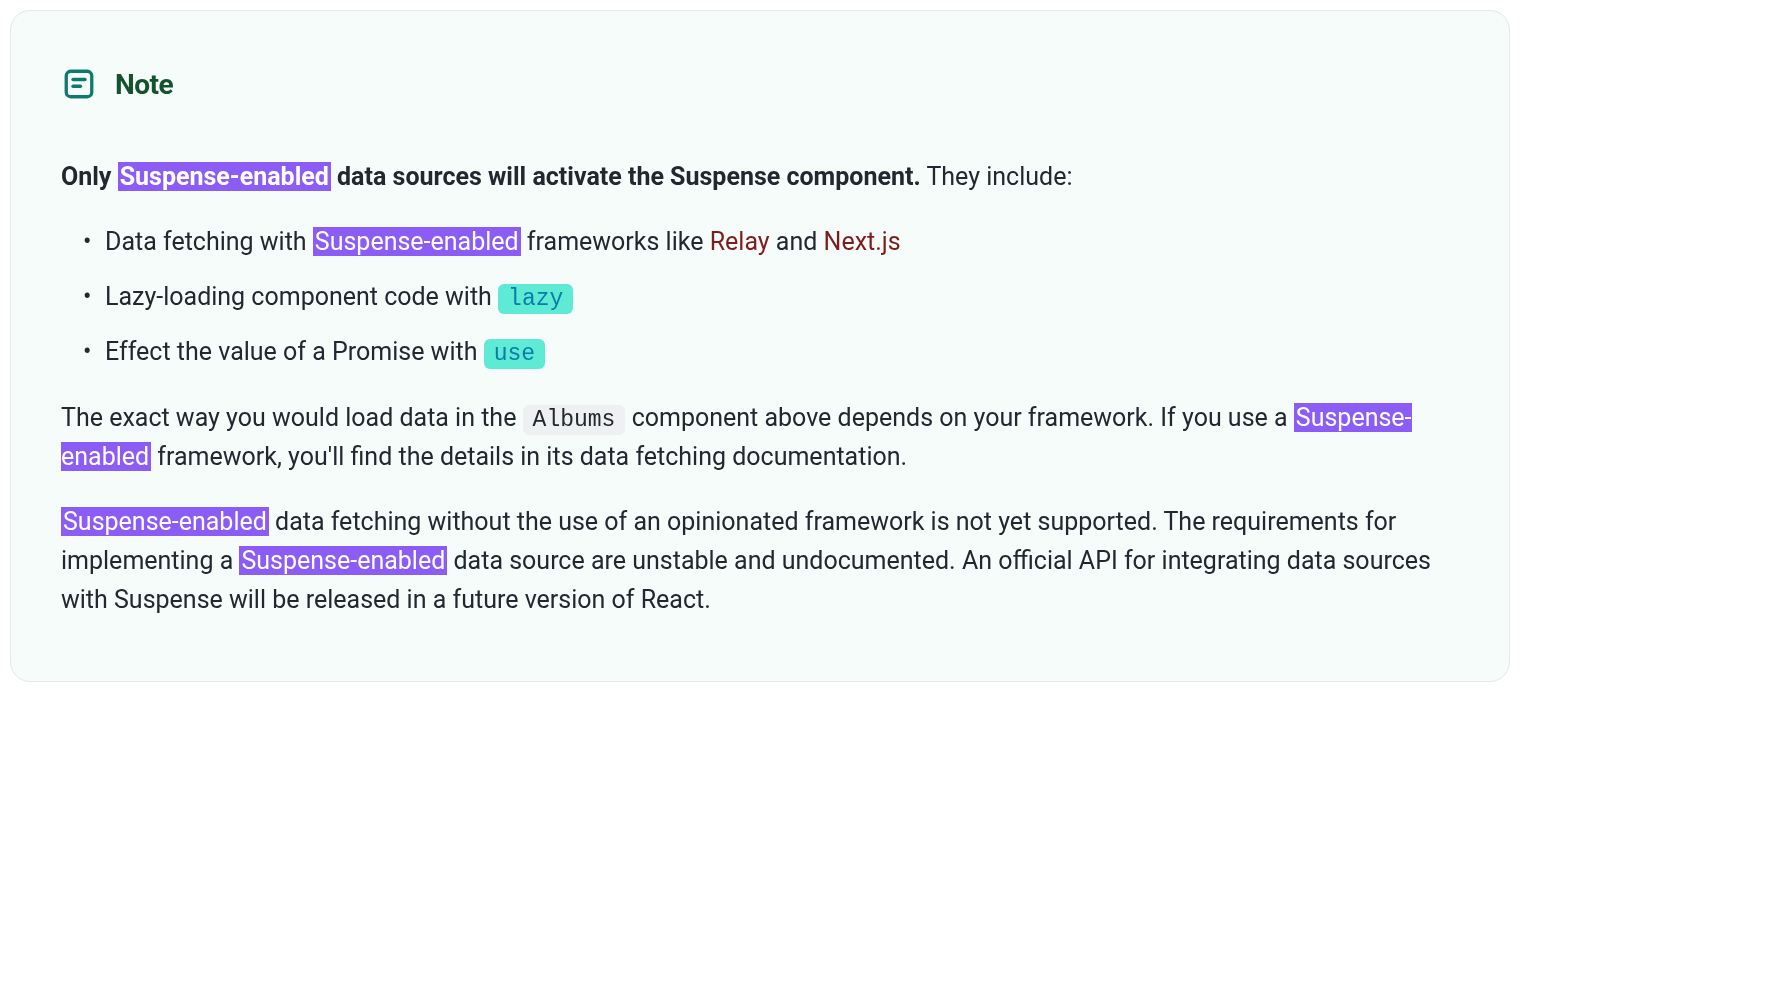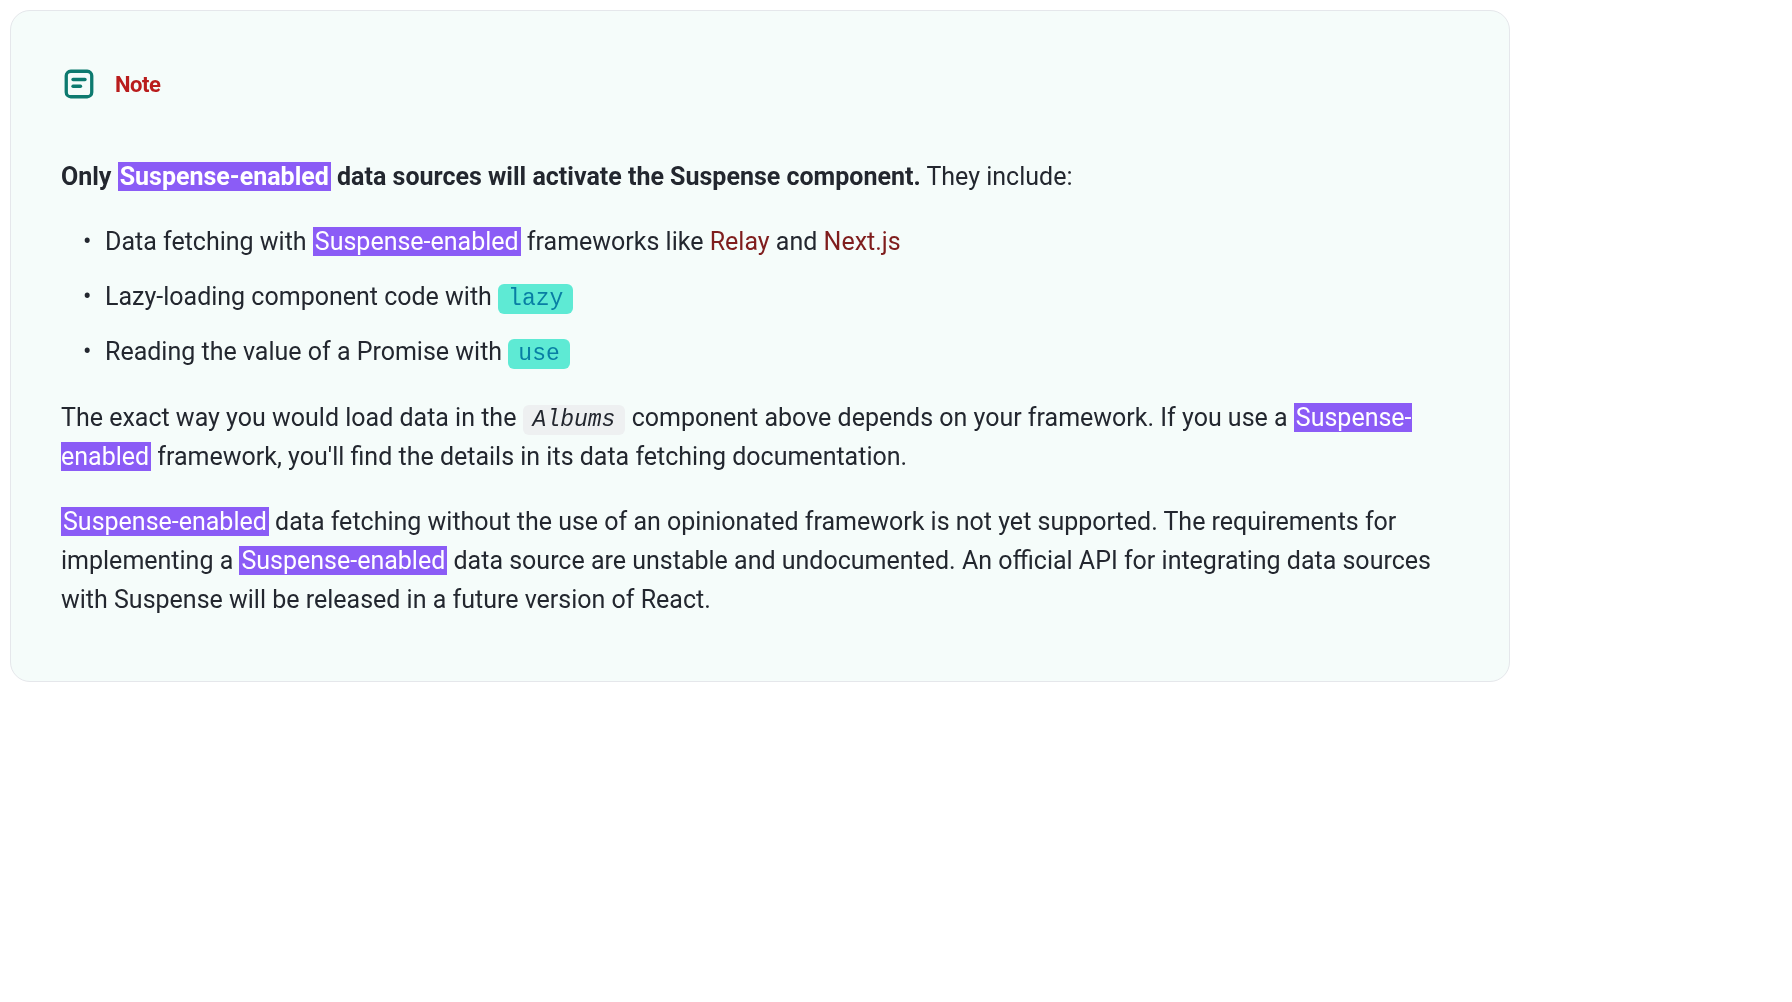--- a/index.html
+++ b/index.html
@@ -24,22 +24,22 @@
       align-items: center;
       gap: 18px;
       margin-bottom: 56px;
     }
     .note-icon {
       width: 36px;
       height: 36px;
       flex-shrink: 0;
     }
     .note-title {
-      color: #b91c1c;
-      font-size: 22px;
+      color: #14532d;
+      font-size: 28px;
       font-weight: 700;
       letter-spacing: -0.5px;
     }
     .content {
       color: #23272f;
       font-size: 25px;
       line-height: 1.55;
     }
     .content p {
       margin-bottom: 26px;
@@ -68,21 +68,20 @@
       color: #7f1d1d;
       text-decoration: none;
     }
     .code-inline {
       font-family: "SFMono-Regular", Consolas, "Liberation Mono", Menlo, monospace;
       background: #eef0f1;
       color: #23272f;
       padding: 2px 10px;
       border-radius: 6px;
       font-size: 23px;
-      font-style: italic;
     }
     .code-link {
       font-family: "SFMono-Regular", Consolas, "Liberation Mono", Menlo, monospace;
       background: #5eead4;
       color: #087ea4;
       padding: 2px 10px;
       border-radius: 6px;
       font-size: 23px;
     }
     .bold {
@@ -110,21 +109,21 @@
     </p>
 
     <ul>
       <li>
         <span>Data fetching with </span><span class="highlight">Suspense-enabled</span><span> frameworks like </span><a class="link">Relay</a><span> and </span><a class="link">Next.js</a>
       </li>
       <li>
         <span>Lazy-loading component code with </span><a class="code-link">lazy</a>
       </li>
       <li>
-        <span>Reading the value of a Promise with </span><a class="code-link">use</a>
+        <span>Effect the value of a Promise with </span><a class="code-link">use</a>
       </li>
     </ul>
 
 
     <p>
       <span>The exact way you would load data in the </span><span class="code-inline">Albums</span><span> component above depends on your framework. If you use a </span><span class="highlight">Suspense-enabled</span><span> framework, you'll find the details in its data fetching documentation.</span>
     </p>
 
     <p style="margin-bottom:12px;">
       <span class="highlight">Suspense-enabled</span><span> data fetching without the use of an opinionated framework is not yet supported. The requirements for implementing a </span><span class="highlight">Suspense-enabled</span><span> data source are unstable and undocumented. An official API for integrating data sources with Suspense will be released in a future version of React.</span>

